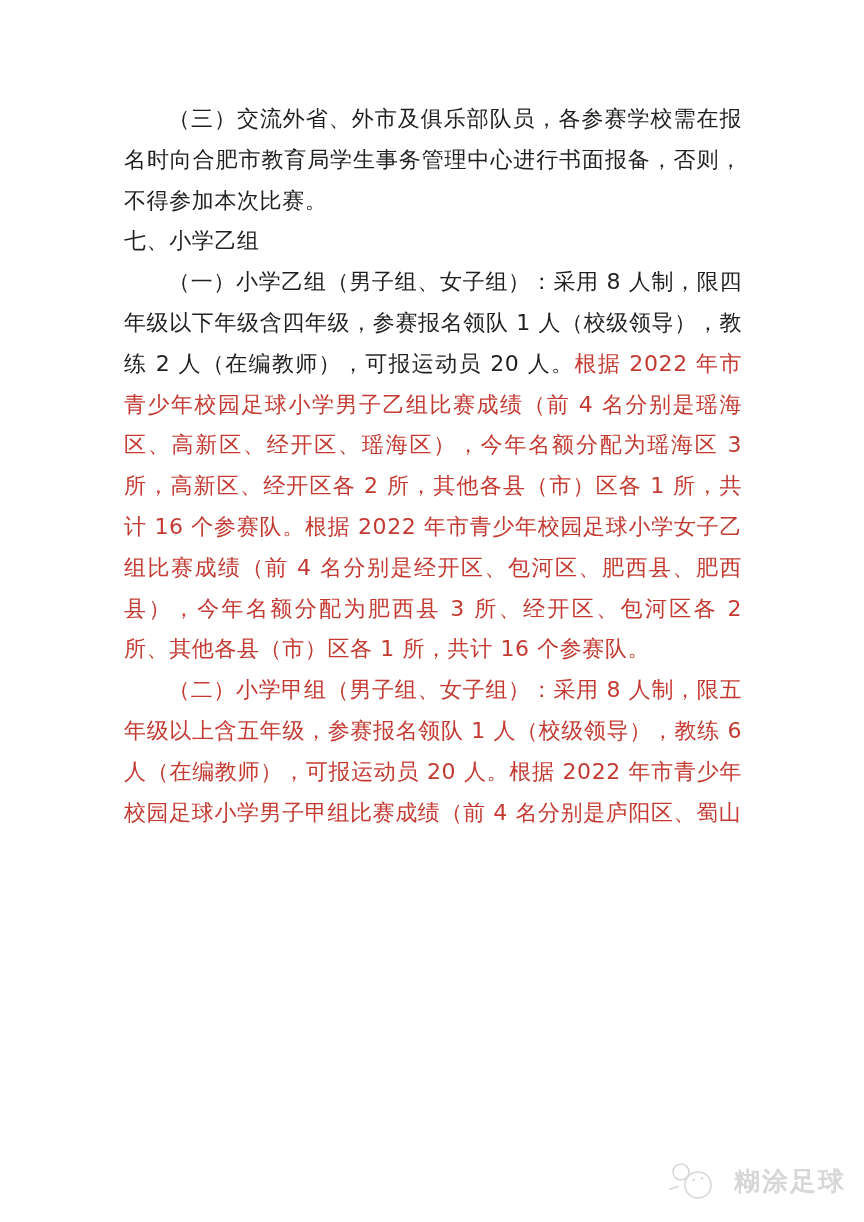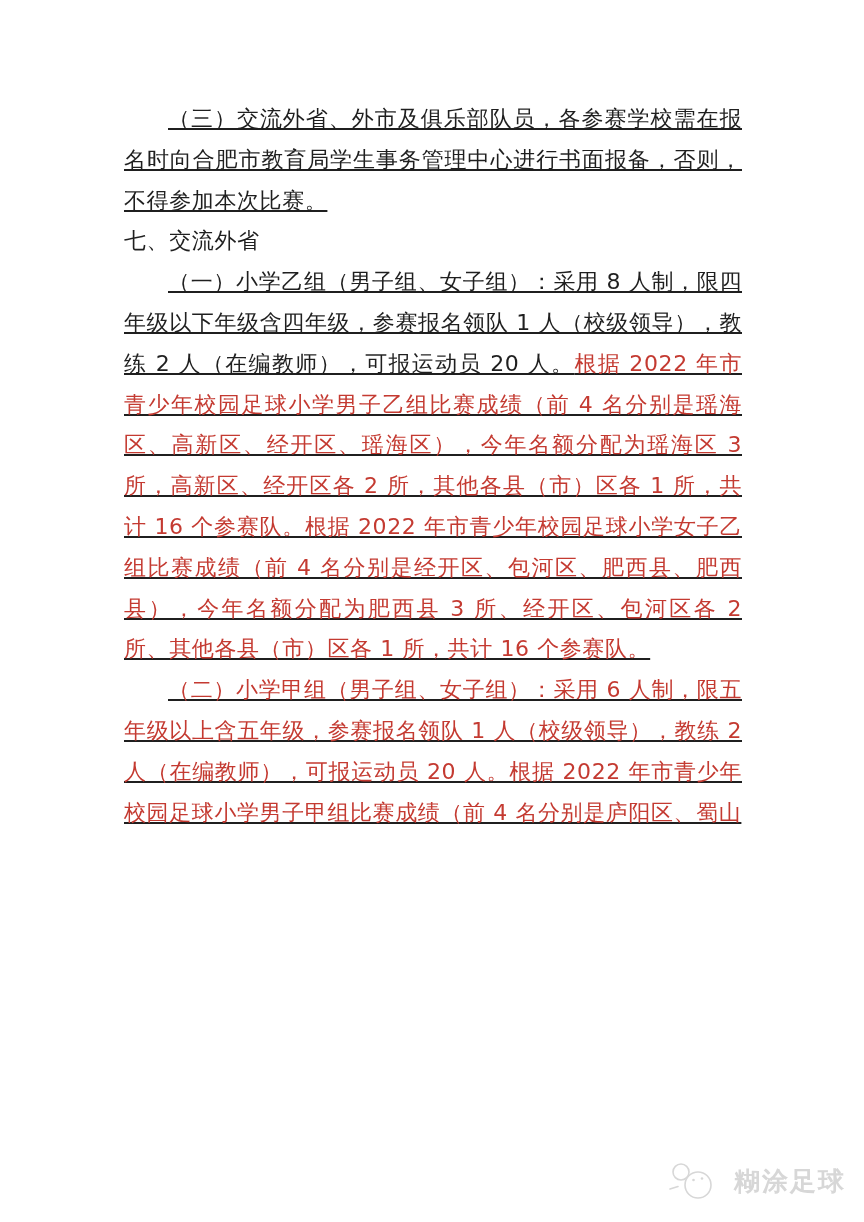--- a/index.html
+++ b/index.html
@@ -30,21 +30,20 @@
     text-align: justify;
     color: #1f1f1f;
     word-break: break-all;
   }
   .doc-text p {
     margin: 0;
     padding: 0;
   }
   .doc-text p.indent {
     text-indent: 2em;
-    text-decoration: underline;
   }
   .doc-text p.heading {
     text-indent: 0;
   }
   .doc-text p.grp {
   }
   .watermark {
     position: absolute;
     right: 18px;
     bottom: 20px;
@@ -63,26 +62,26 @@
 </style>
 </head>
 <body style="background: rgb(255, 255, 255);">
 
 <div class="page">
 
   <div class="doc-text">
 
     <p class="indent"><span style="color: rgb(31, 31, 31);">（三）交流外省、外市及俱乐部队员，各参赛学校需在报名时向合肥市教育局学生事务管理中心进行书面报备，否则，不得参加本次比赛。</span></p>
 
-    <p class="heading"><span style="color: rgb(31, 31, 31);">七、交流外省</span></p>
+    <p class="heading"><span style="color: rgb(31, 31, 31);">七、小学乙组</span></p>
 
 
     <p class="indent grp"><span style="color: rgb(31, 31, 31);">（一）小学乙组（男子组、女子组）：采用 8 人制，限四年级以下年级含四年级，参赛报名领队 1 人（校级领导），教练 2 人（在编教师），可报运动员 20 人。</span><span style="color: rgb(196, 58, 49);">根据 2022 年市青少年校园足球小学男子乙组比赛成绩（前 4 名分别是瑶海区、高新区、经开区、瑶海区），今年名额分配为瑶海区 3 所，高新区、经开区各 2 所，其他各县（市）区各 1 所，共计 16 个参赛队。根据 2022 年市青少年校园足球小学女子乙组比赛成绩（前 4 名分别是经开区、包河区、肥西县、肥西县），今年名额分配为肥西县 3 所、经开区、包河区各 2 所、其他各县（市）区各 1 所，共计 16 个参赛队。</span></p>
 
-    <p class="indent grp"><span style="color: rgb(196, 58, 49);">（二）小学甲组（男子组、女子组）：采用 6 人制，限五年级以上含五年级，参赛报名领队 1 人（校级领导），教练 2 人（在编教师），可报运动员 20 人。根据 2022 年市青少年校园足球小学男子甲组比赛成绩（前 4 名分别是庐阳区、蜀山</span></p>
+    <p class="indent grp"><span style="color: rgb(196, 58, 49);">（二）小学甲组（男子组、女子组）：采用 8 人制，限五年级以上含五年级，参赛报名领队 1 人（校级领导），教练 6 人（在编教师），可报运动员 20 人。根据 2022 年市青少年校园足球小学男子甲组比赛成绩（前 4 名分别是庐阳区、蜀山</span></p>
 
   </div>
 
   <div class="watermark" style="color: rgb(215, 215, 215);">
     <span>
       <svg viewBox="0 0 50 42" width="50" height="42" stroke="currentColor" fill="none" stroke-width="1.6" stroke-linecap="round">
         <circle cx="14" cy="12" r="8"></circle>
         <circle cx="31" cy="25" r="13"></circle>
         <circle cx="26.5" cy="20" r="1.3" fill="currentColor" stroke="none"></circle>
         <circle cx="35" cy="18.5" r="1.3" fill="currentColor" stroke="none"></circle>

